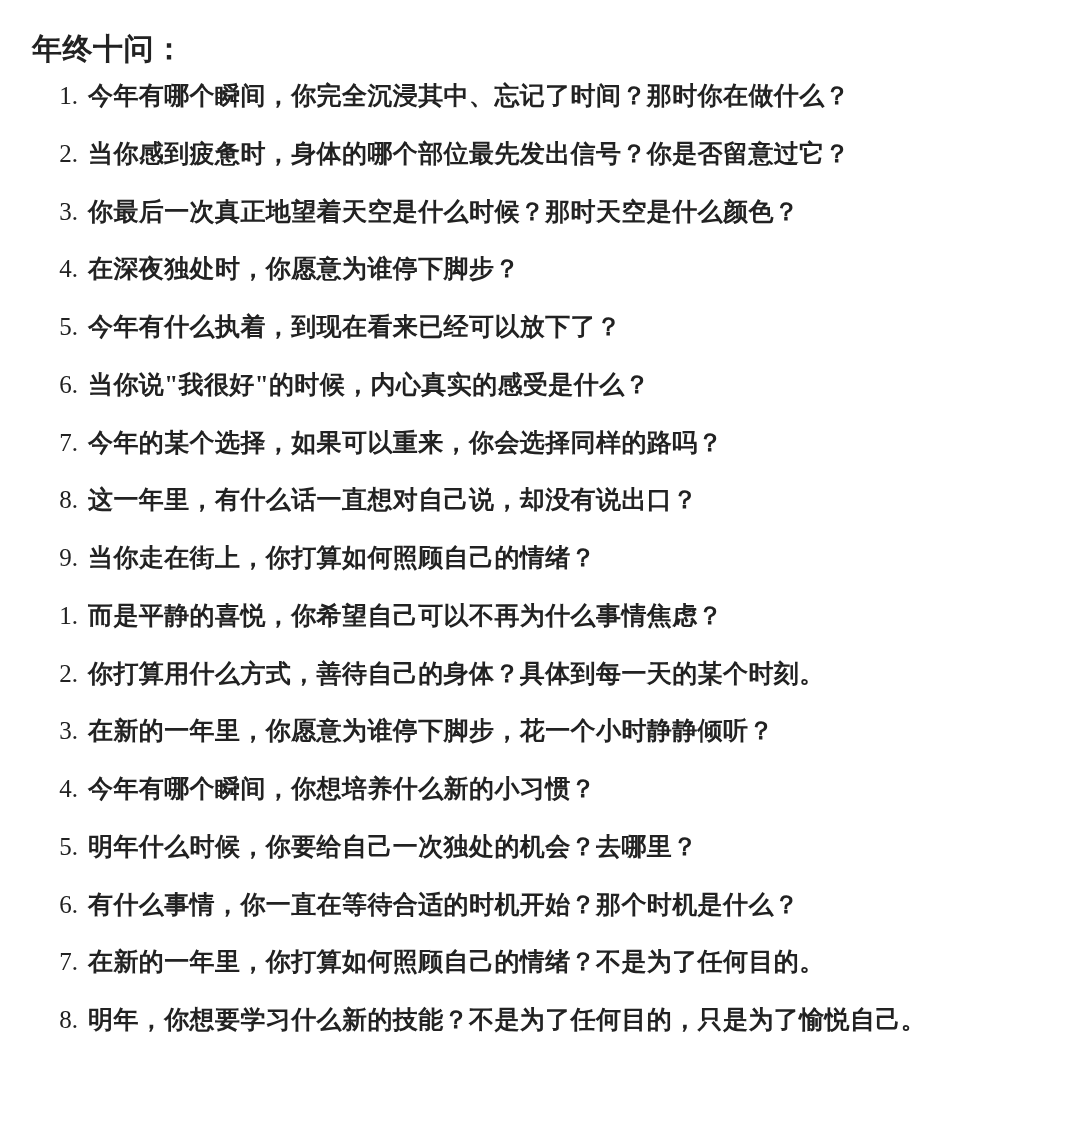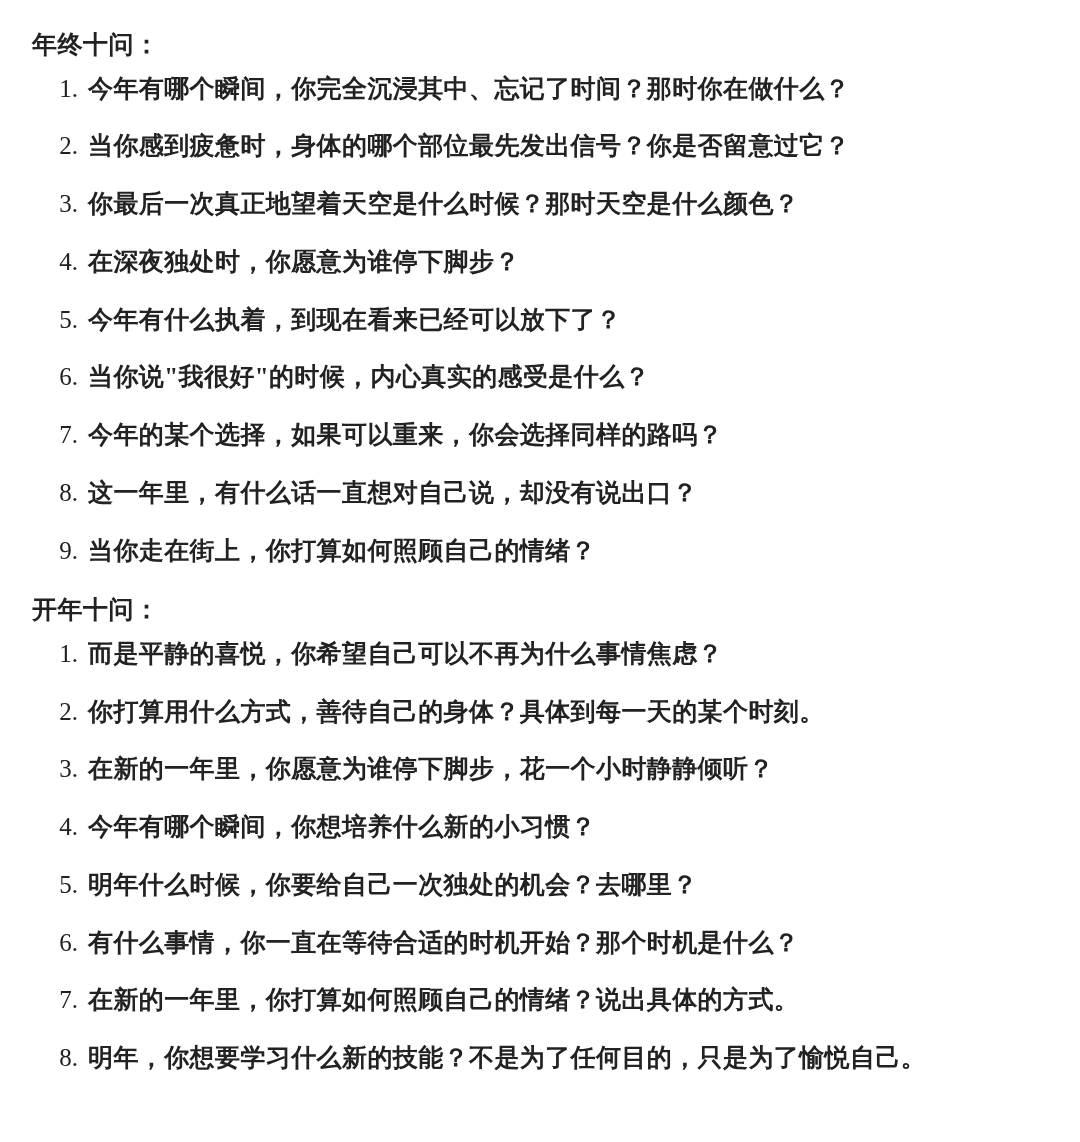--- a/index.html
+++ b/index.html
@@ -18,21 +18,21 @@
     width: 1080px;
     min-height: 1142px;
     box-sizing: border-box;
     padding: 26px 26px 8px 26px;
     background: #ffffff;
   }
   .section {
     margin-bottom: 2px;
   }
   .section-title {
-    font-size: 25px;
+    font-size: 30px;
     line-height: 1.5;
     color: #222222;
     margin: 0 0 8px 6px;
     letter-spacing: 0.5px;
   }
   .qlist {
     list-style: none;
     margin: 0;
     padding: 0;
   }
@@ -107,21 +107,20 @@
         <span class="qtext">这一年里，有什么话一直想对自己说，却没有说出口？</span>
       </li>
       <li class="qitem">
         <span class="qnum">9.</span>
         <span class="qtext">当你走在街上，你打算如何照顾自己的情绪？</span>
       </li>
     </ol>
   </section>
 
   <section class="section" id="section-2">
-    <h2 class="section-title">开年十问：</h2>
     <ol class="qlist">
       <li class="qitem">
         <span class="qnum">1.</span>
         <span class="qtext">而是平静的喜悦，你希望自己可以不再为什么事情焦虑？</span>
       </li>
       <li class="qitem">
         <span class="qnum">2.</span>
         <span class="qtext">你打算用什么方式，善待自己的身体？具体到每一天的某个时刻。</span>
       </li>
       <li class="qitem">
@@ -135,21 +134,21 @@
       <li class="qitem">
         <span class="qnum">5.</span>
         <span class="qtext">明年什么时候，你要给自己一次独处的机会？去哪里？</span>
       </li>
       <li class="qitem">
         <span class="qnum">6.</span>
         <span class="qtext">有什么事情，你一直在等待合适的时机开始？那个时机是什么？</span>
       </li>
       <li class="qitem">
         <span class="qnum">7.</span>
-        <span class="qtext">在新的一年里，你打算如何照顾自己的情绪？说出具体的方式。</span>
+        <span class="qtext">在新的一年里，你打算如何照顾自己的情绪？不是为了任何目的。</span>
       </li>
       <li class="qitem">
         <span class="qnum">8.</span>
         <span class="qtext">明年，你想要学习什么新的技能？不是为了任何目的，只是为了愉悦自己。</span>
       </li>
 
     </ol>
   </section>
 
 </div>

